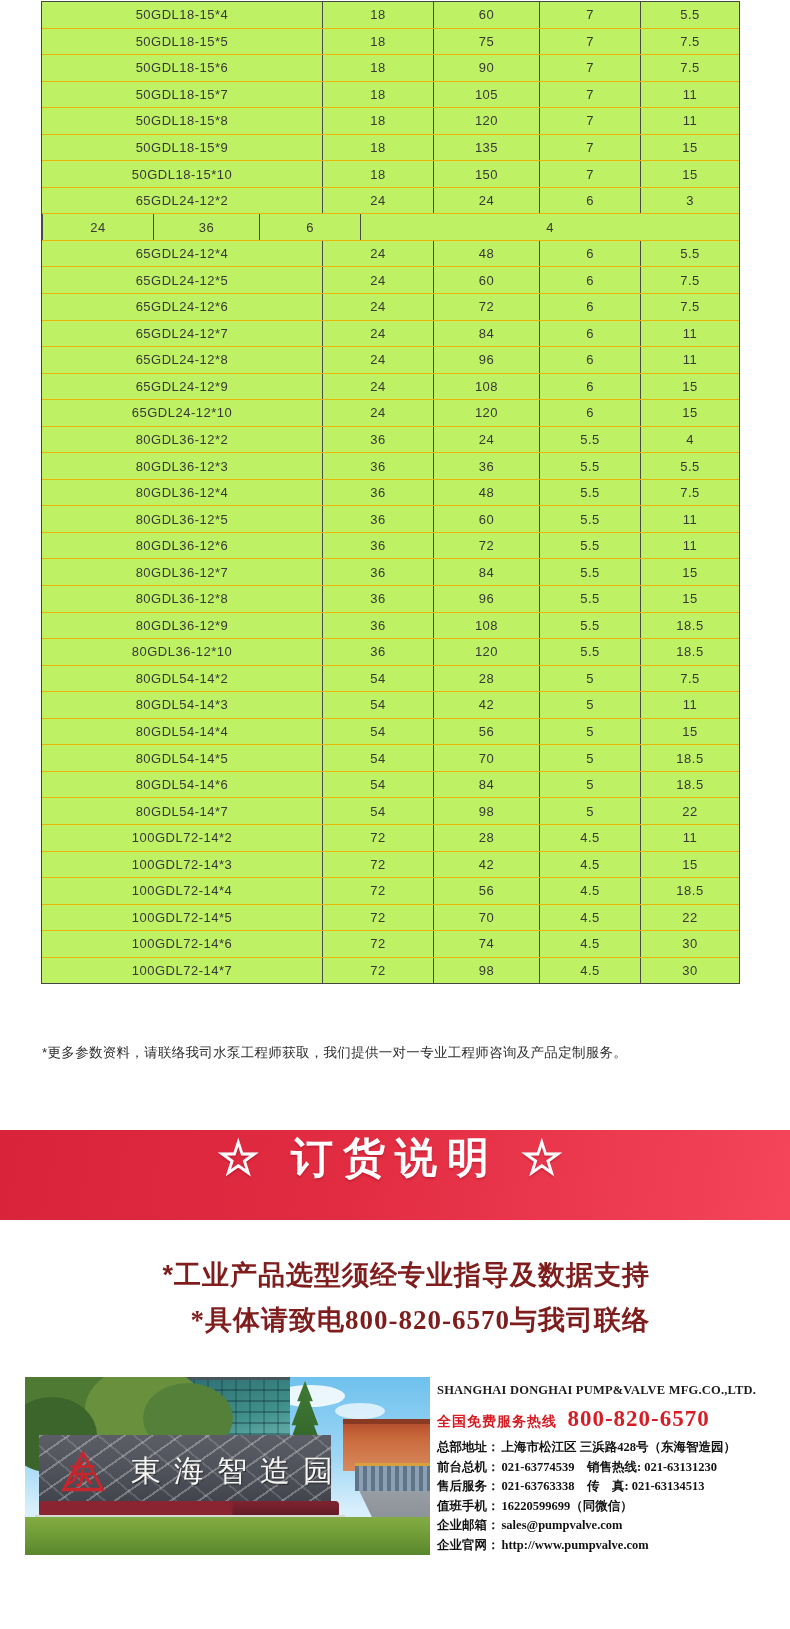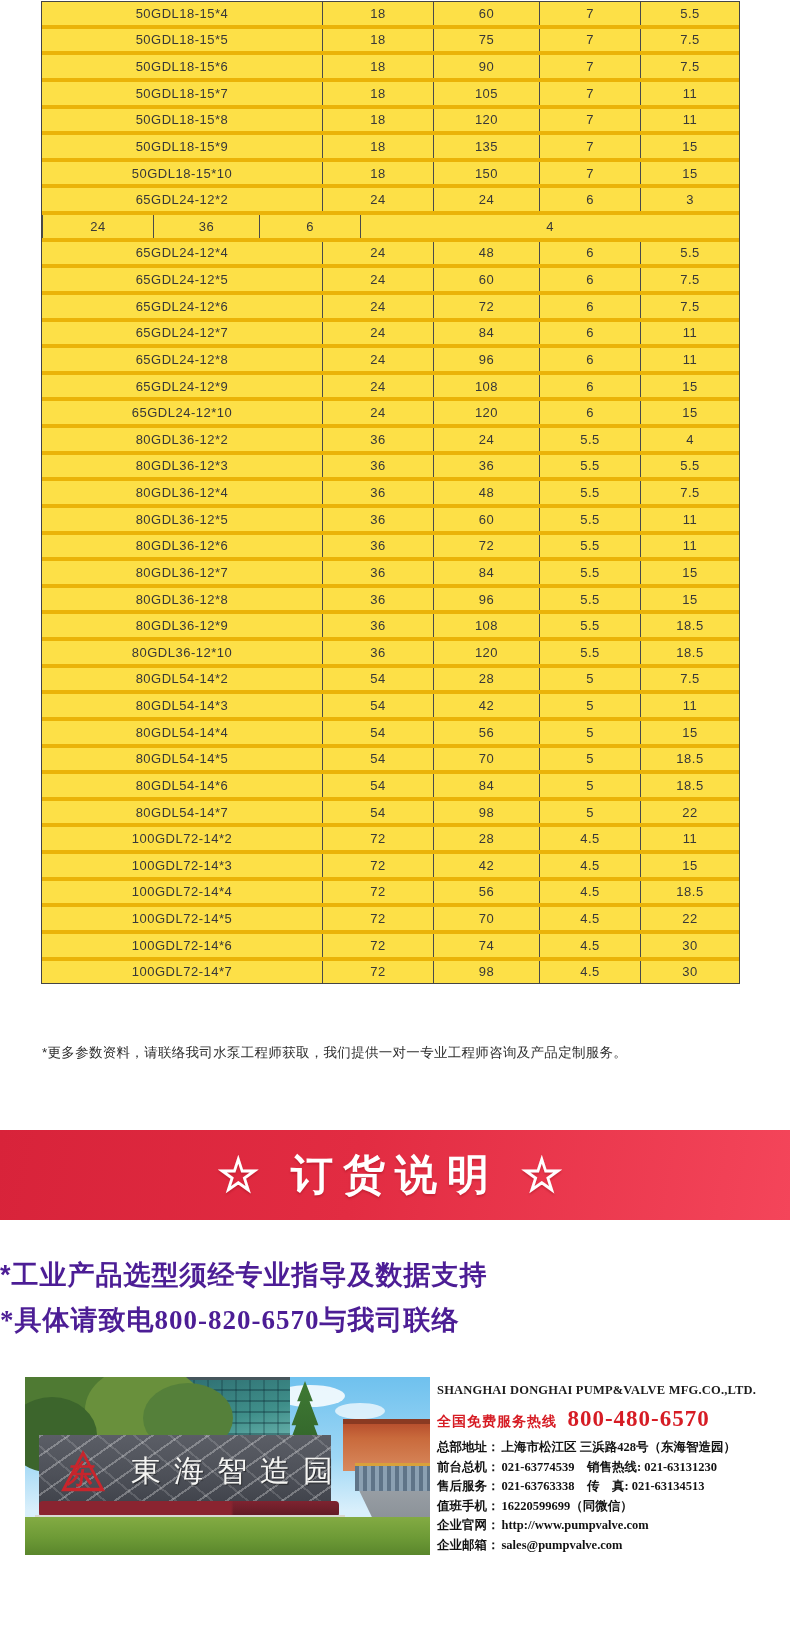--- a/index.html
+++ b/index.html
@@ -6,23 +6,23 @@
   html,body { background:#fff; }
   body {
     width:790px; height:1629px; position:relative; overflow:hidden;
     font-family:"Liberation Sans", sans-serif;
   }
 
   
   .spec-table {
     position:absolute; left:41px; top:1px; width:699px; height:983px;
     border:1px solid #454545; display:flex; flex-direction:column;
-    background:#fde047;
-  }
-  .spec-row { flex:1; display:flex; border-top:4px solid #eab308; }
+    background:#bef264;
+  }
+  .spec-row { flex:1; display:flex; border-top:1px solid #eab308; }
   .spec-row:first-child { border-top:none; }
   .spec-cell {
     display:flex; align-items:center; justify-content:center;
     border-left:1px solid #4a4a4a; color:#383838; font-size:13px;
     letter-spacing:0.5px; white-space:nowrap; overflow:hidden;
   }
   .spec-cell.c0 { width:280px; border-left:none; }
   .spec-cell.c1 { width:111px; }
   .spec-cell.c2 { width:106px; }
   .spec-cell.c3 { width:101px; }
@@ -31,31 +31,31 @@
   
   .note {
     position:absolute; left:42px; top:1044px; width:720px;
     font-size:13.5px; color:#2e2e2e; letter-spacing:0.3px;
   }
 
   
   .order-banner {
     position:absolute; left:0; top:1130px; width:790px; height:90px;
     background:linear-gradient(100deg,#d8233a 0%,#e22c42 45%,#f4455a 100%);
-    display:flex; align-items:center; justify-content:center;
+    display:flex; align-items:flex-start; justify-content:center;
   }
   .order-banner .title {
     color:#ffffff; font-size:42px; font-weight:bold; letter-spacing:10px;
     text-shadow:0 2px 2px rgba(120,0,10,.25);
   }
 
   
   .notice-1, .notice-2 {
-    position:absolute; left:0; width:650px; text-align:left;
-    color:#4c1d95; font-weight:bold; font-size:27px; letter-spacing:1px;
+    position:absolute; left:0; width:650px; text-align:right;
+    color:#7f1d1d; font-weight:bold; font-size:27px; letter-spacing:1px;
   }
   .notice-1 { top:1257px; }
   .notice-2 { top:1302px; font-family:"Liberation Serif", serif; }
 
   
   .factory-photo {
     position:absolute; left:25px; top:1377px; width:405px; height:178px;
     overflow:hidden; background:linear-gradient(180deg,#6fc1ee 0%,#9ed7f5 45%,#d9effb 75%);
   }
   .cloud { position:absolute; background:#fff; border-radius:50%; opacity:.85; }
@@ -452,23 +452,23 @@
   </div>
   <div class="hedge"></div>
   <div class="curb"></div>
   <div class="grass"></div>
 </div>
 
 <div class="company-block">
   <div class="company-en">SHANGHAI DONGHAI PUMP&amp;VALVE MFG.CO.,LTD.</div>
   <div class="hotline">
     <span class="hl-label">全国免费服务热线</span>
-    <span class="hl-number">800-480-6570</span>
+    <span class="hl-number">800-820-6570</span>
   </div>
   <div class="contacts" id="contactList">
       <div class="contact-row"><span>总部地址：</span><span class="cv">上海市松江区 三浜路428号（东海智造园）</span></div>
       <div class="contact-row"><span>前台总机：</span><span class="cv">021-63774539　销售热线: 021-63131230</span></div>
       <div class="contact-row"><span>售后服务：</span><span class="cv">021-63763338　传　真: 021-63134513</span></div>
       <div class="contact-row"><span>值班手机：</span><span class="cv">16220599699（同微信）</span></div>
+      <div class="contact-row"><span>企业邮箱：</span><span class="cv link">sales@pumpvalve.com</span></div>
       <div class="contact-row"><span>企业官网：</span><span class="cv link">http://www.pumpvalve.com</span></div>
-      <div class="contact-row"><span>企业邮箱：</span><span class="cv link">sales@pumpvalve.com</span></div>
     </div>
 </div>
 
 </body></html>

